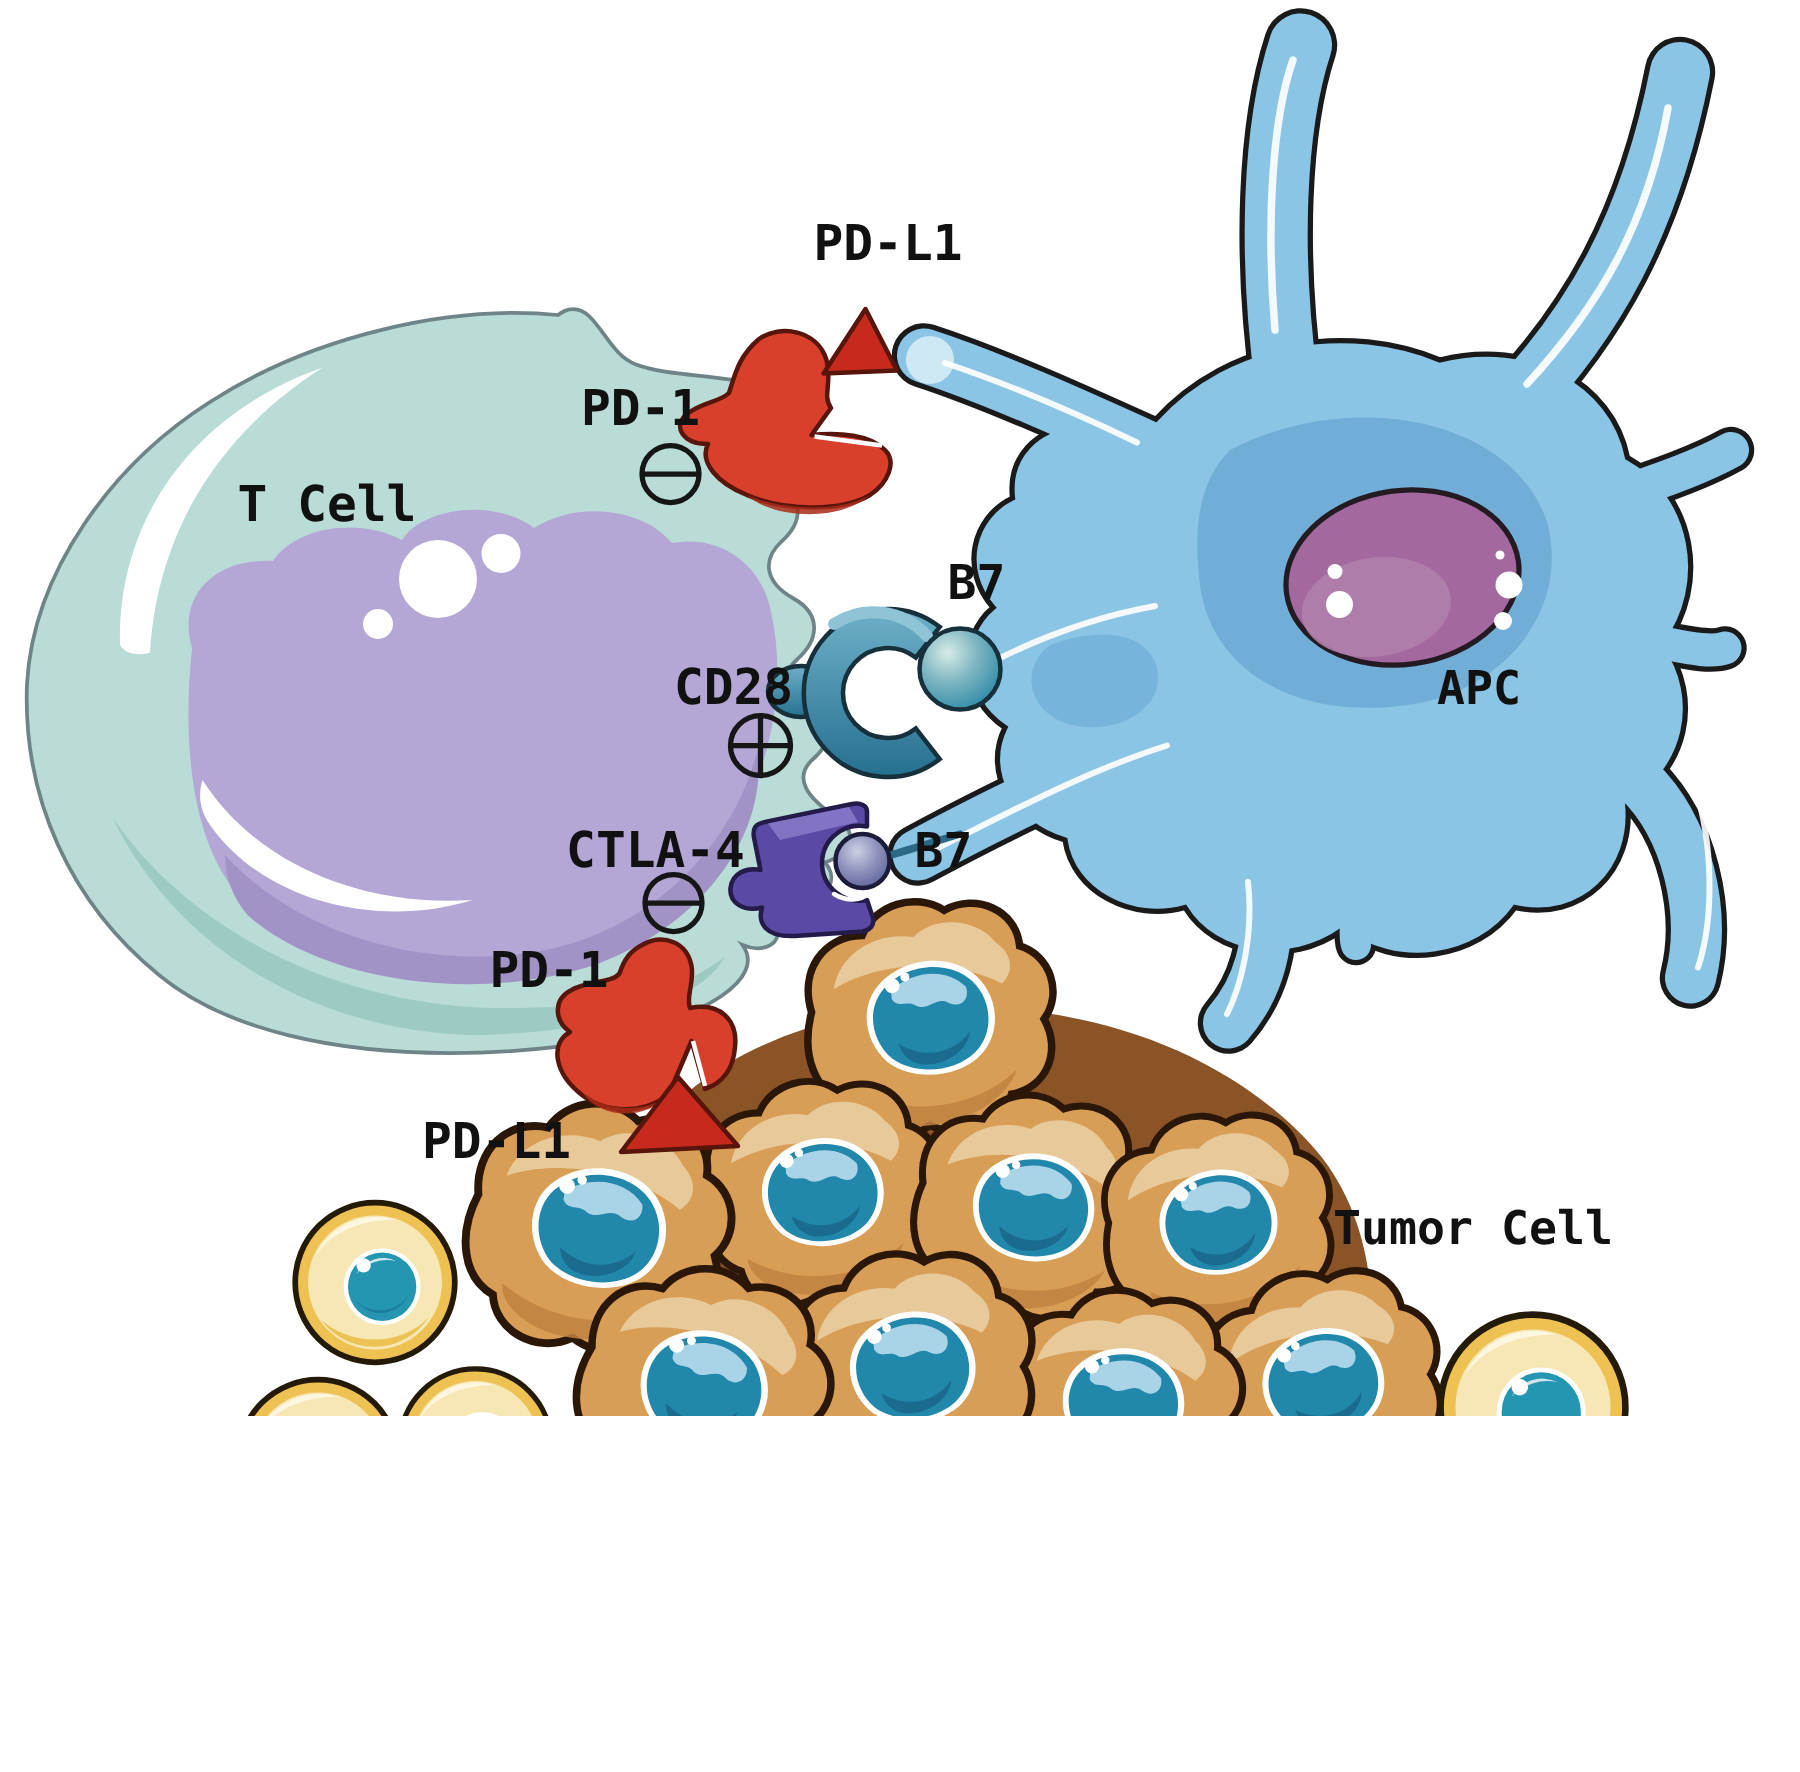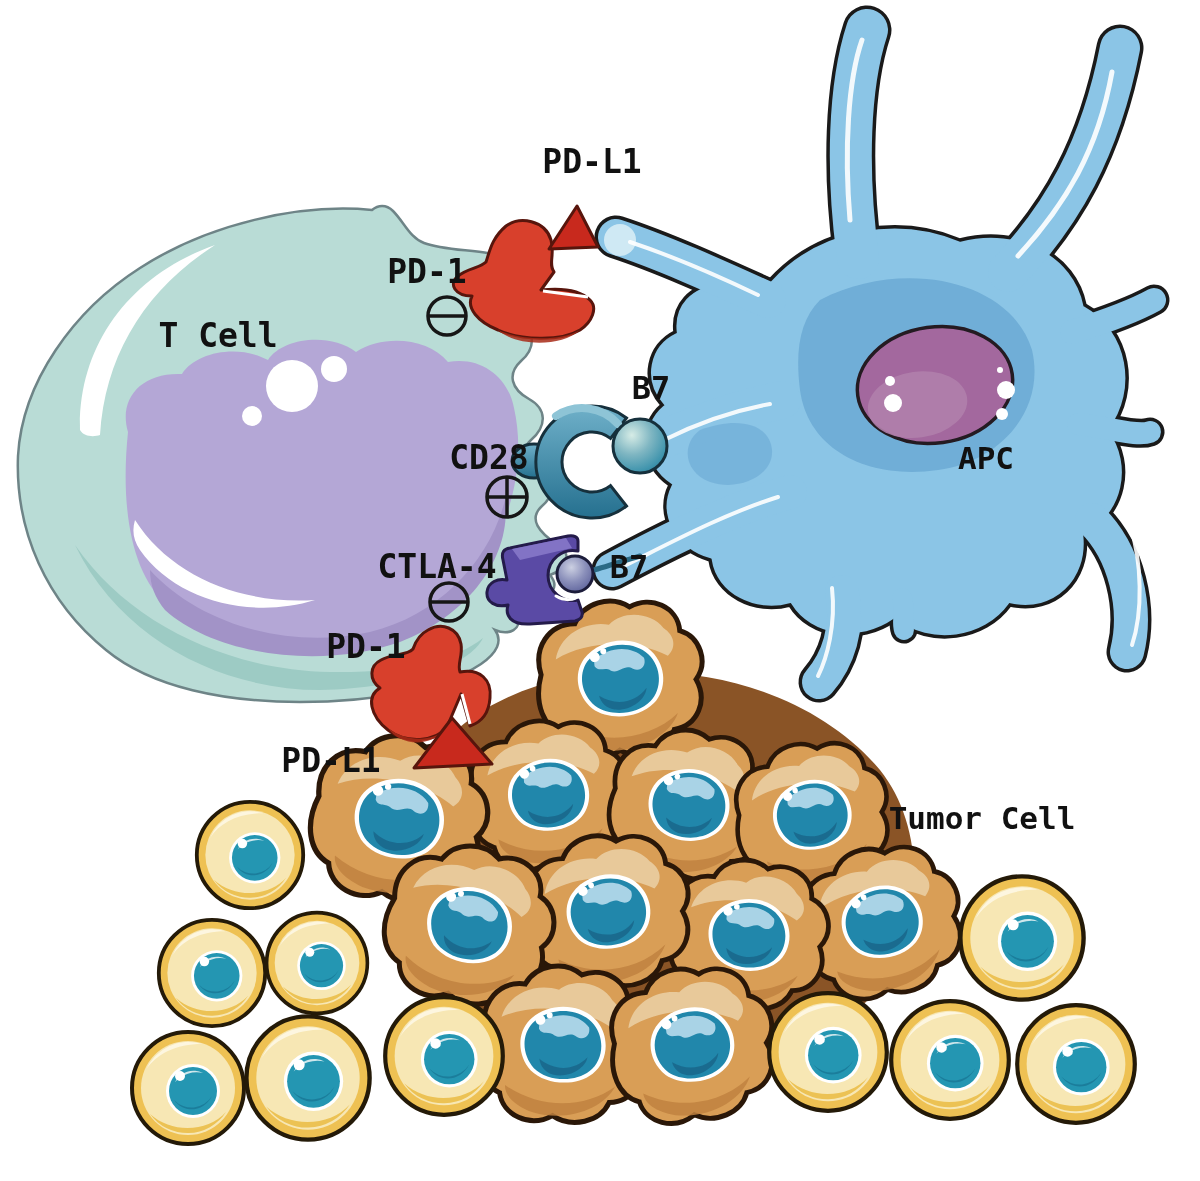--- a/index.html
+++ b/index.html
@@ -1,16 +1,16 @@
 <!DOCTYPE html>
 <html><head>
 <meta charset="utf-8">
 <style>
   html,body{margin:0;padding:0;background:#ffffff;}
-  .stage{position:relative;width:1200px;height:1181px;background:#fff;overflow:hidden;}
+  .stage{position:relative;width:1200px;height:944px;background:#fff;overflow:hidden;}
   svg{display:block;}
   .lbl{font-family:"DejaVu Sans Mono","Liberation Mono",monospace;font-weight:bold;fill:#111111;}
 </style>
 </head>
 <body>
 
 <div class="stage">
 <svg width="1200" height="1181" viewBox="0 0 1200 1181" xmlns="http://www.w3.org/2000/svg">
 
   <defs>

